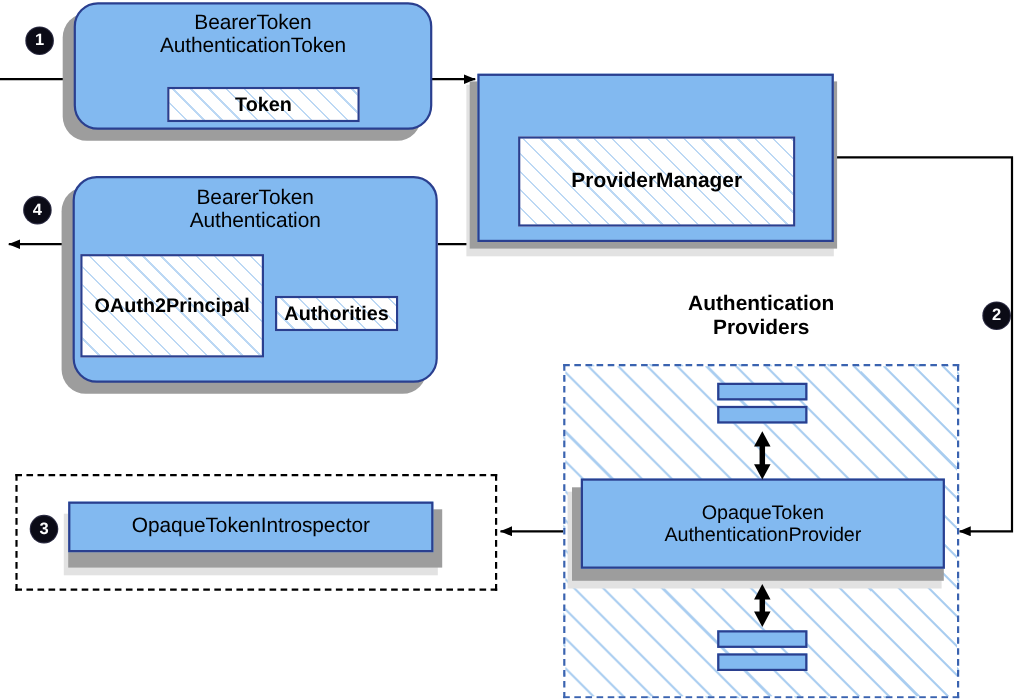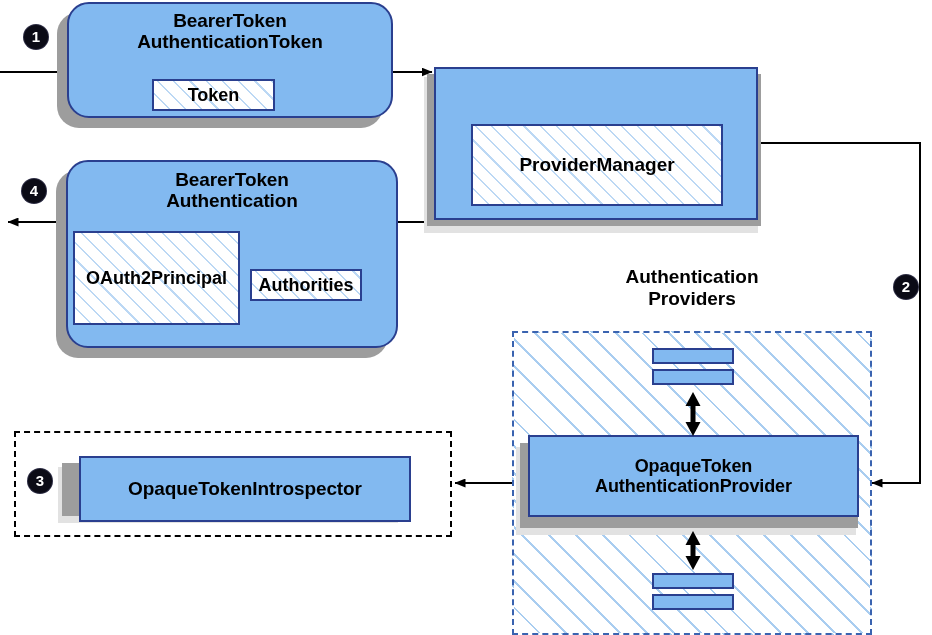--- a/index.html
+++ b/index.html
@@ -52,21 +52,21 @@
   .node-shadow-2 { background: #e2e2e2; }
 
   .rounded .node-body,
   .rounded.node-shadow-1,
   .rounded.node-shadow-2 { border-radius: 22px; }
 
   .node-title {
     position: relative;
     z-index: 2;
     color: #000000;
-    font-weight: bold;
+    font-weight: normal;
     text-align: center;
     line-height: 1.12;
     letter-spacing: -0.1px;
   }
 
   
   .hatchbox {
     position: absolute;
     box-sizing: border-box;
     z-index: 25;
@@ -181,21 +181,21 @@
   </div>
 
   <div class="node-shadow-1 rounded" style="left:57px; top:12px; width:326px; height:116px;"></div>
   <div class="node rounded" style="left:67px; top:2px; width:326px; height:116px;">
     <div class="node-body"></div>
     <div class="node-title" style="margin-top:8px; font-size:19px;">
       <div>BearerToken</div>
       <div>AuthenticationToken</div>
     </div>
   </div>
-  <div class="hatchbox" style="left:152px; top:79px; width:123px; height:32px; font-size:18px;">Token</div>
+  <div class="hatchbox" style="left:152px; top:79px; width:175px; height:32px; font-size:18px;">Token</div>
 
   <div class="node-shadow-2" style="left:424px; top:77px; width:334px; height:156px;"></div>
   <div class="node-shadow-1" style="left:427px; top:74px; width:334px; height:152px;"></div>
   <div class="node" style="left:434px; top:67px; width:324px; height:153px;">
     <div class="node-body"></div>
   </div>
   <div class="hatchbox" style="left:471px; top:124px; width:252px; height:82px; font-size:19px;">ProviderManager</div>
 
   <div class="node-shadow-1 rounded" style="left:56px; top:170px; width:332px; height:188px;"></div>
   <div class="node rounded" style="left:66px; top:160px; width:332px; height:188px;">
@@ -206,21 +206,21 @@
     </div>
   </div>
   <div class="hatchbox" style="left:73px; top:231px; width:167px; height:94px; font-size:18px; flex-direction:row;">
     <div>OAuth2</div>
     <div>Principal</div>
   </div>
   <div class="hatchbox" style="left:250px; top:269px; width:112px; height:32px; font-size:18px;">Authorities</div>
 
   <div class="node-shadow-2" style="left:58px; top:467px; width:340px; height:56px;"></div>
   <div class="node-shadow-1" style="left:62px; top:463px; width:340px; height:53px;"></div>
-  <div class="node" style="left:79px; top:456px; width:332px; height:66px; justify-content:center;">
+  <div class="node" style="left:62px; top:456px; width:332px; height:46px; justify-content:center;">
     <div class="node-body"></div>
     <div class="node-title" style="font-size:19px;">OpaqueTokenIntrospector</div>
   </div>
 
   <div class="node-shadow-2" style="left:516px; top:447px; width:340px; height:88px;"></div>
   <div class="node-shadow-1" style="left:520px; top:443px; width:338px; height:85px;"></div>
   <div class="node" style="left:528px; top:435px; width:331px; height:82px; justify-content:center;">
     <div class="node-body"></div>
     <div class="node-title" style="font-size:18px;">
       <div>OpaqueToken</div>

